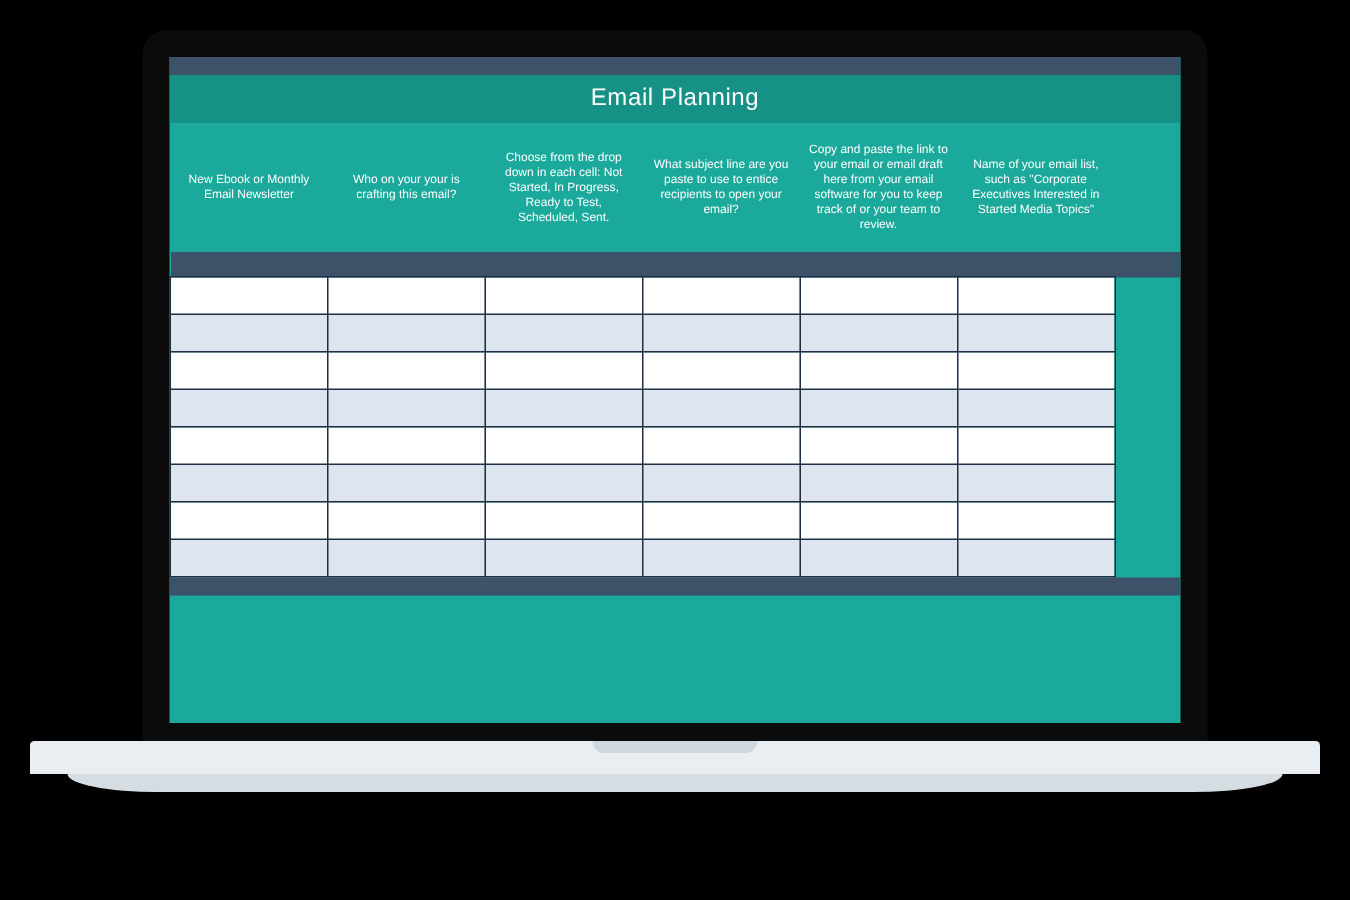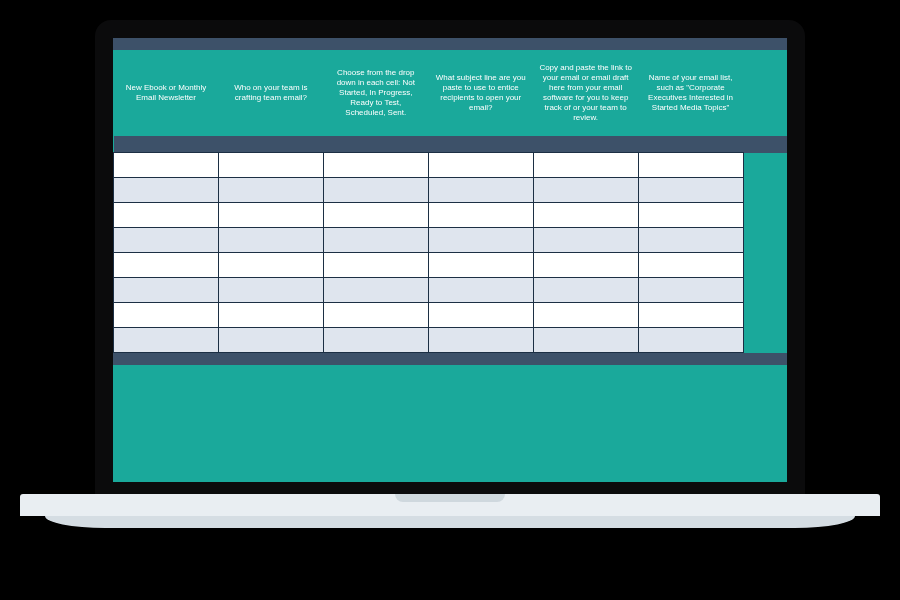--- a/index.html
+++ b/index.html
@@ -134,25 +134,26 @@
     border-radius: 0 0 60px 60px / 0 0 12px 12px;
   }
 </style>
 </head>
 <body>
 
 <div class="laptop">
   <div class="bezel">
     <div class="screen">
       <div class="topbar"></div>
+      <div class="titlebar">Email Planning</div>
       <table class="sheet">
         <thead>
           <tr>
             <td class="desc">New Ebook or Monthly Email Newsletter</td>
-            <td class="desc">Who on your team is crafting team email?</td>
+            <td class="desc">Who on your your is crafting this email?</td>
             <td class="desc">Choose from the drop down in each cell: Not Started, In Progress, Ready to Test, Scheduled, Sent.</td>
             <td class="desc">What subject line are you paste to use to entice recipients to open your email?</td>
             <td class="desc">Copy and paste the link to your email or email draft here from your email software for you to keep track of or your team to review.</td>
             <td class="desc">Name of your email list, such as "Corporate Executives Interested in Started Media Topics"</td>
 
           </tr>
         </thead>
         <tbody>
           <tr class="gap-row">
               <td colspan="7"></td>

